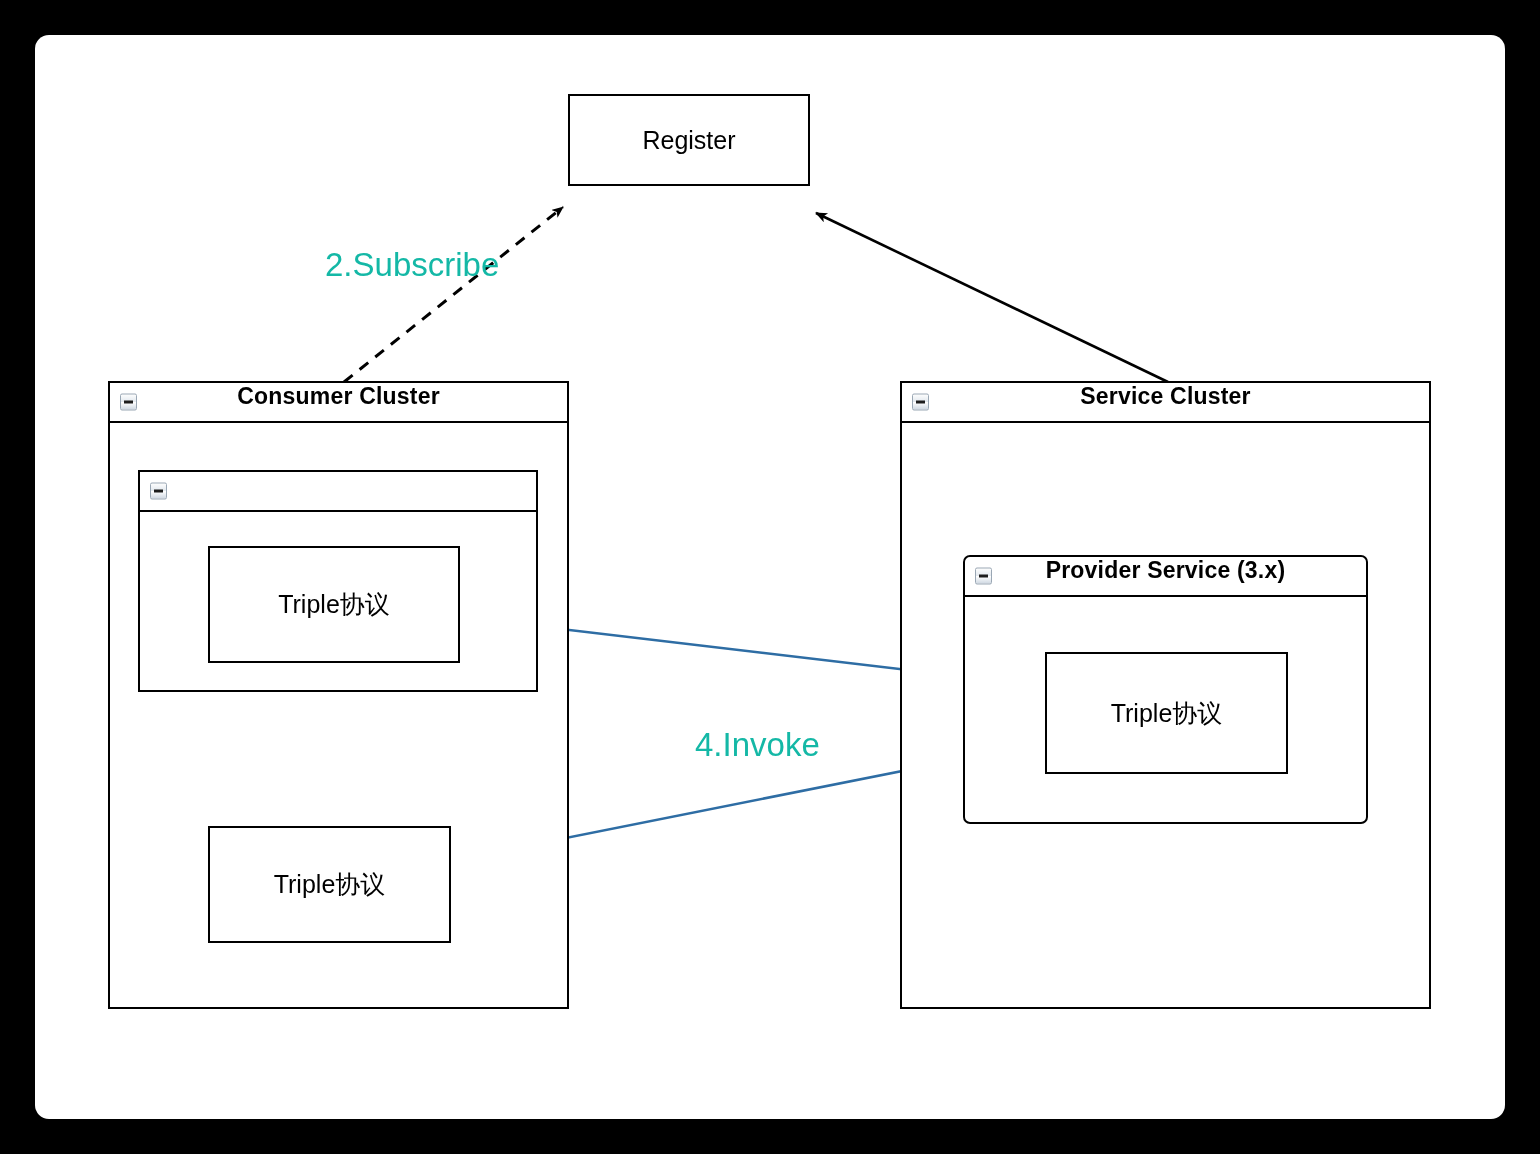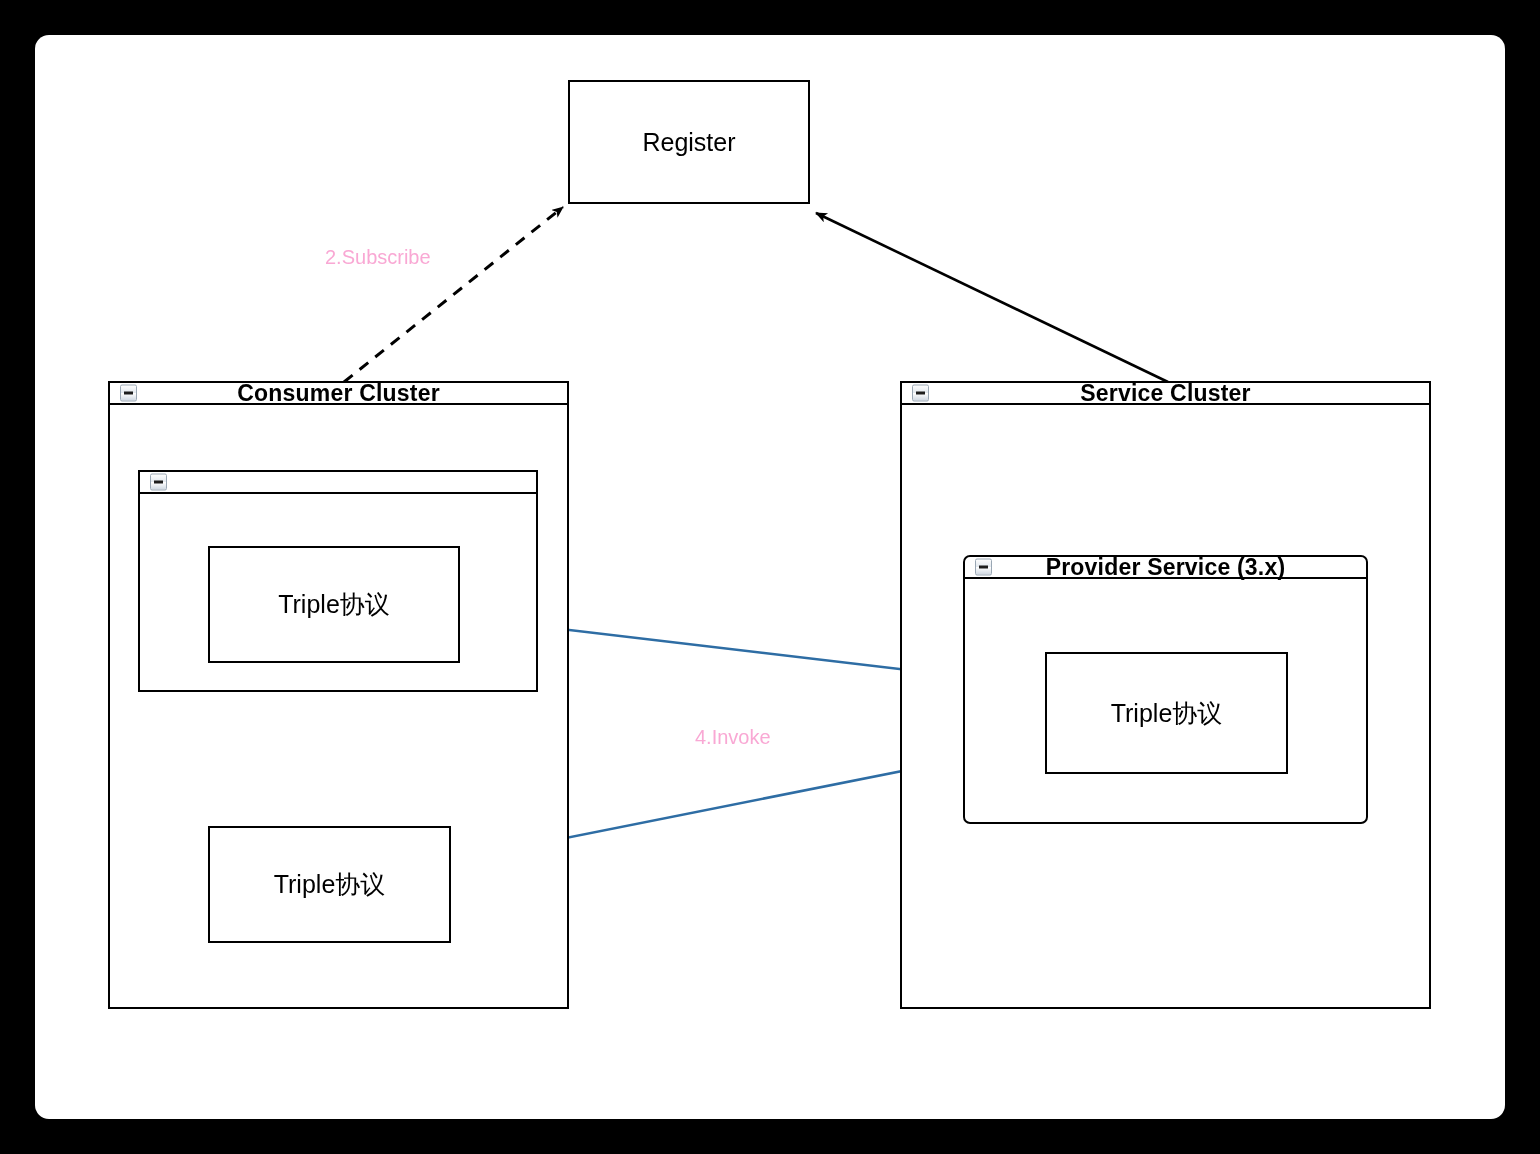--- a/index.html
+++ b/index.html
@@ -49,24 +49,23 @@
     justify-content: center;
     font-size: 25px;
     color: #000000;
   }
   .container-box {
     background: #ffffff;
   }
   .cont-header {
     position: relative;
     box-sizing: border-box;
-    height: 22px;
+    height: 40px;
     border-bottom: 2px solid #000000;
     display: flex;
-    align-items: center;
     justify-content: center;
   }
   .cont-title {
     font-size: 23px;
     font-weight: bold;
     color: #000000;
     letter-spacing: .2px;
   }
   .collapse-icon {
     position: absolute;
@@ -86,22 +85,22 @@
   .collapse-icon i {
     display: block;
     width: 9px;
     height: 3px;
     background: #1d1d1d;
   }
   .cont-body { position: relative; }
   
   .edge-label {
     position: absolute;
-    font-size: 20px;
-    color: #f9a8d4;
+    font-size: 33px;
+    color: #14b8a6;
     white-space: nowrap;
     text-align: center;
   }
 </style>
 </head>
 <body>
 
 <div id="stage">
   <div id="canvas"></div>
 
@@ -117,21 +116,21 @@
 
     <line x1="1168" y1="382" x2="816" y2="213" stroke="#000000" stroke-width="2.6" marker-end="url(#arrow-black)"></line>
 
     <line x1="344" y1="382" x2="563" y2="207" stroke="#000000" stroke-width="3" stroke-dasharray="11 9" marker-end="url(#arrow-black)"></line>
 
     <line x1="459" y1="617" x2="1043" y2="686" stroke="#2e6da4" stroke-width="2.6" marker-end="url(#arrow-blue)"></line>
 
     <line x1="450" y1="861" x2="1043" y2="743" stroke="#2e6da4" stroke-width="2.6" marker-end="url(#arrow-blue)"></line>
   </svg>
 
-  <div class="box plain-box" style="left:568px; top:80px; width:242px; height:124px;">
+  <div class="box plain-box" style="left:568px; top:94px; width:242px; height:92px;">
     <span>Register</span>
   </div>
 
   <div class="box container-box" style="left:108px; top:381px; width:461px; height:628px;">
     <div class="cont-header">
       <span class="collapse-icon">
           <i></i>
         </span>
       <span class="cont-title">Consumer Cluster</span>
     </div>

